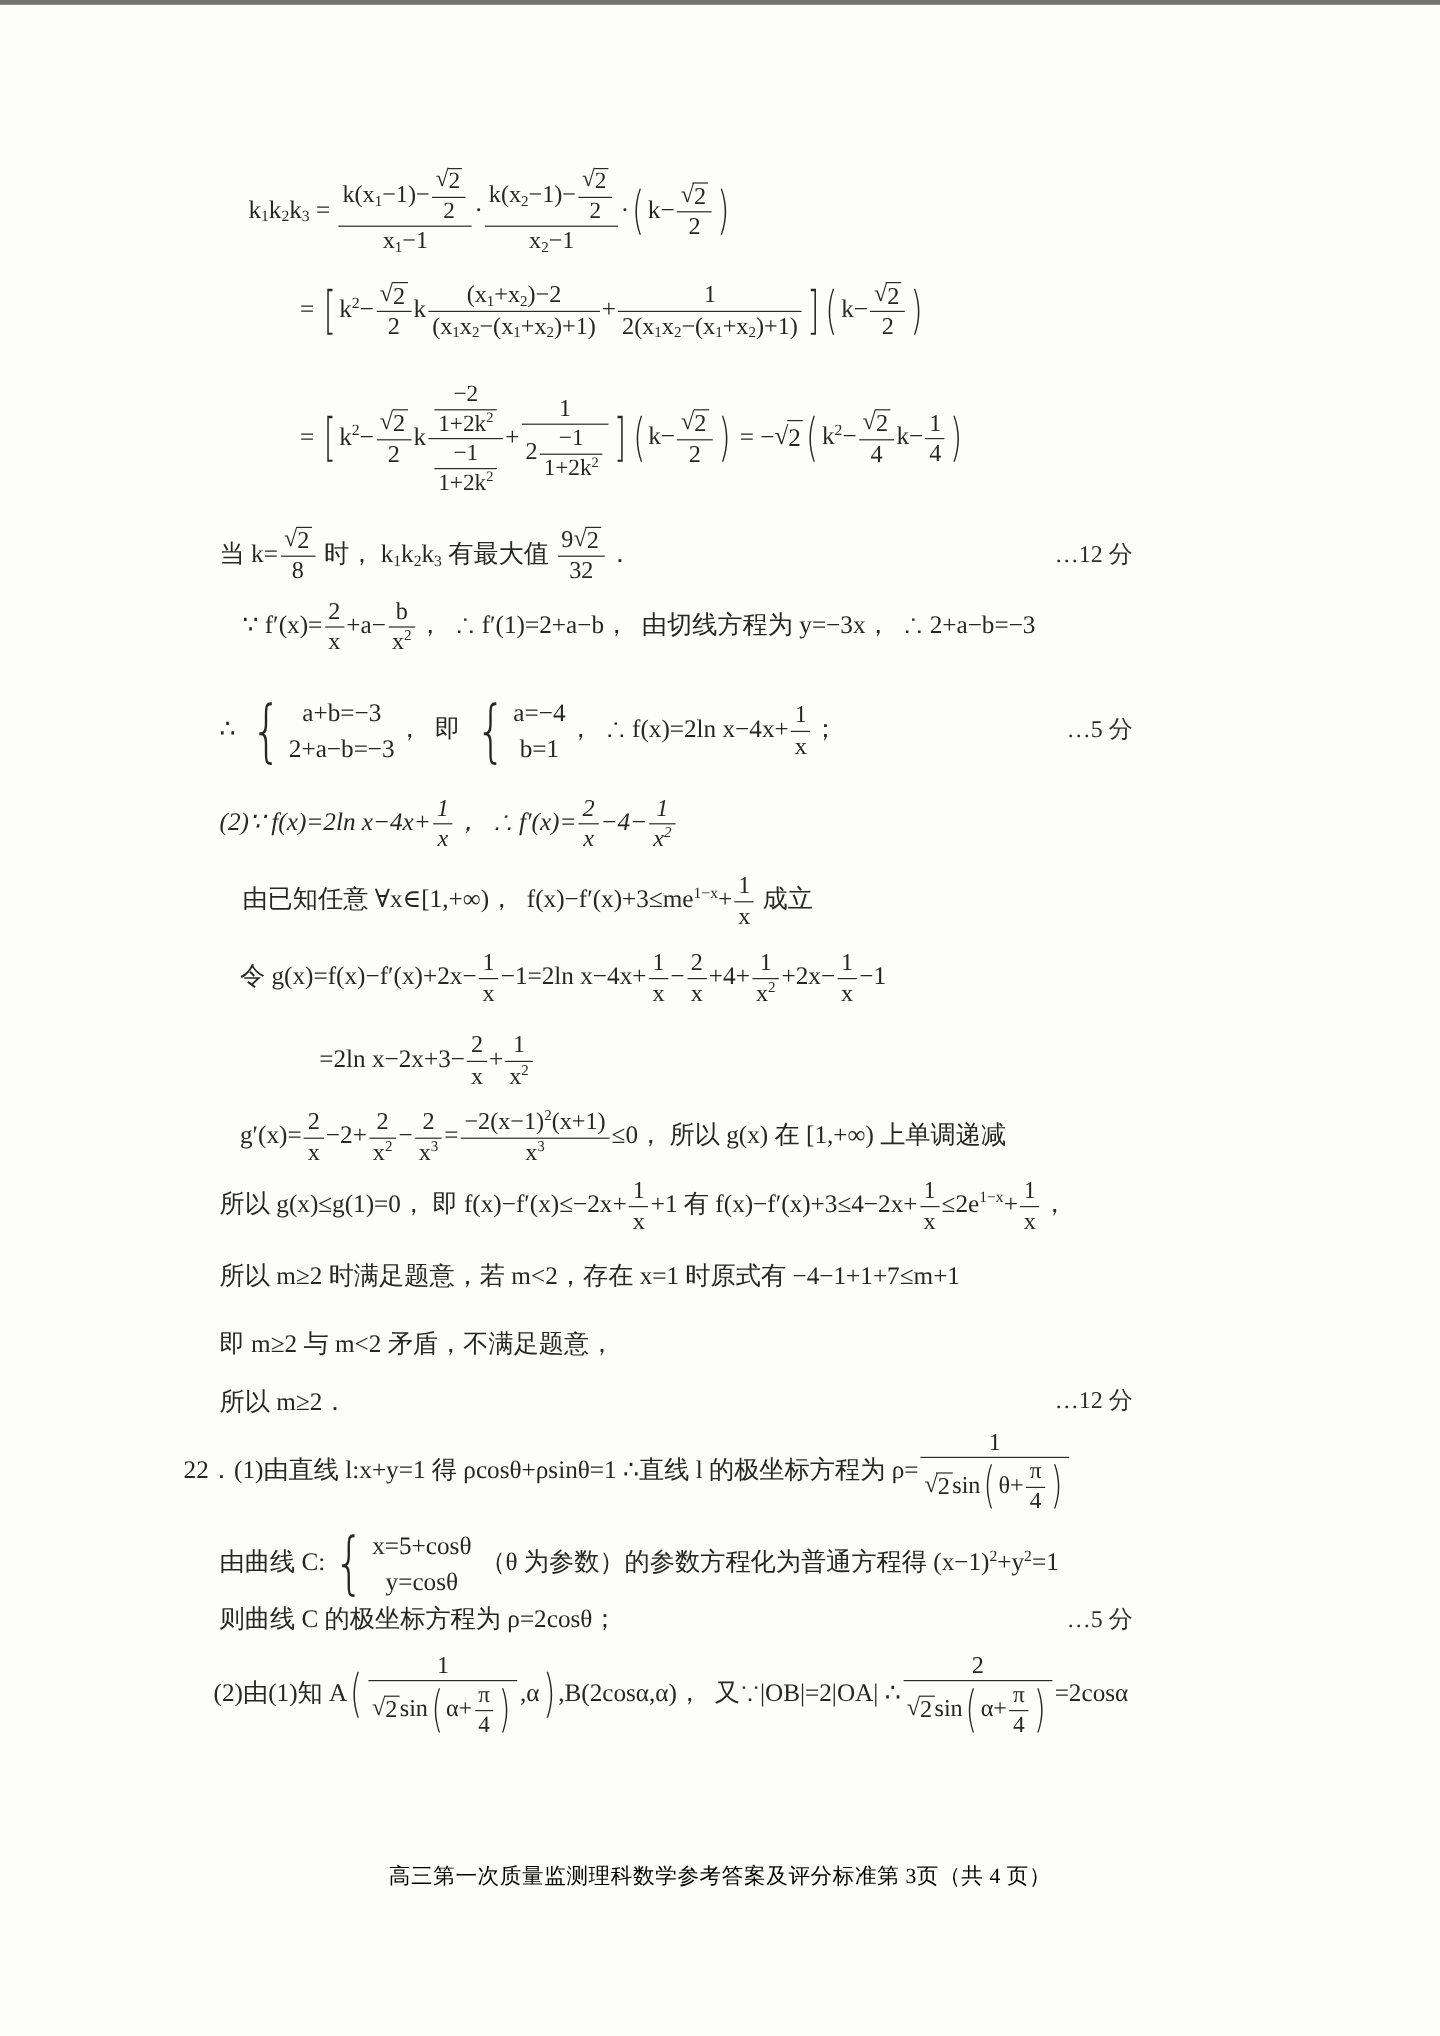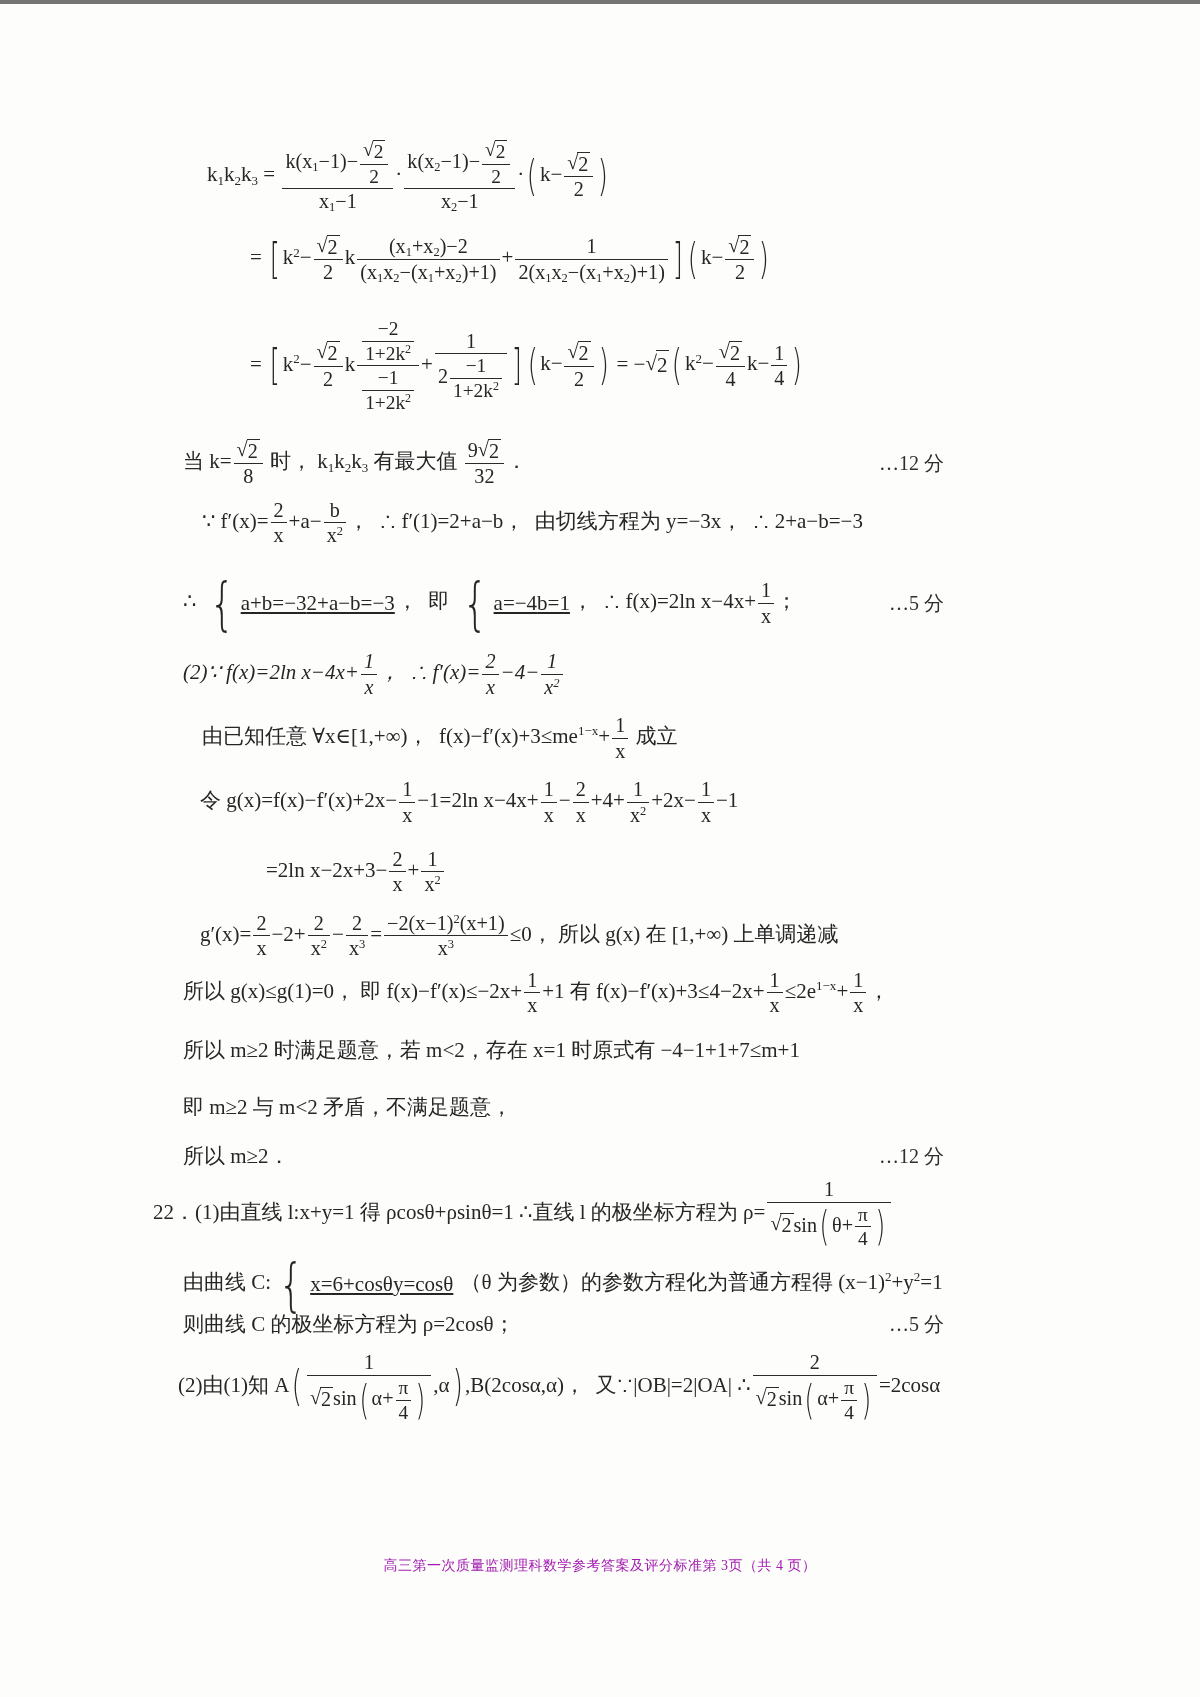--- a/index.html
+++ b/index.html
@@ -26,31 +26,31 @@
   .sqrt{display:inline-flex;align-items:flex-start;vertical-align:baseline;}
   .radical{margin-right:-1px;transform:translateY(-0.04em);}
   .radicand{border-top:1.5px solid #2a2a2a;padding:0 2px 0 1px;}
   .sup{font-size:.62em;vertical-align:.6em;line-height:0;}
   .subscript{font-size:.62em;vertical-align:-.25em;line-height:0;}
   .cases{display:inline-flex;align-items:center;vertical-align:middle;margin:0 2px;}
   .brace{
     display:inline-block;font-family:"DejaVu Sans",sans-serif;font-weight:100;
     font-size:2.7em;line-height:.85;transform:scaleX(.7);margin-right:1px;
   }
-  .case-rows{display:inline-flex;flex-direction:row;align-items:center;text-decoration:underline;}
+  .case-rows{display:inline-flex;flex-direction:column;align-items:center;}
   .case-row{line-height:1.45;}
   .group{display:inline-flex;align-items:center;vertical-align:middle;}
   .gdelim{
     display:inline-block;font-family:"DejaVu Sans",sans-serif;font-weight:100;
     font-size:1.9em;line-height:.95;transform:scaleX(.65) scaleY(1.08);
   }
   .ginner{display:inline-block;}
   .footer{
     position:absolute;left:0;right:0;bottom:122px;text-align:center;
-    font-size:14px;color:#a21caf;letter-spacing:.5px;
+    font-size:18px;color:#000000;letter-spacing:.5px;
   }
 </style>
 </head>
 <body>
 
 <div class="page">
   <div class="top-edge"></div>
   <div class="content">
       <div class="line" style="margin-top: 140px; padding-left: 57px;">k<span class="subscript">1</span>k<span class="subscript">2</span>k<span class="subscript">3</span> = <span class="frac"><span class="num">k(x<span class="subscript">1</span>−1)−<span class="frac"><span class="num"><span class="sqrt"><span class="radical">√</span><span class="radicand">2</span></span></span><span class="den">2</span></span></span><span class="den">x<span class="subscript">1</span>−1</span></span>·<span class="frac"><span class="num">k(x<span class="subscript">2</span>−1)−<span class="frac"><span class="num"><span class="sqrt"><span class="radical">√</span><span class="radicand">2</span></span></span><span class="den">2</span></span></span><span class="den">x<span class="subscript">2</span>−1</span></span>·<span class="group"><span class="gdelim">(</span><span class="ginner">k−<span class="frac"><span class="num"><span class="sqrt"><span class="radical">√</span><span class="radicand">2</span></span></span><span class="den">2</span></span></span><span class="gdelim">)</span></span></div>
       <div class="line" style="margin-top: 22px; padding-left: 100px;">= <span class="group"><span class="gdelim">[</span><span class="ginner">k<span class="sup">2</span>−<span class="frac"><span class="num"><span class="sqrt"><span class="radical">√</span><span class="radicand">2</span></span></span><span class="den">2</span></span>k<span class="frac"><span class="num">(x<span class="subscript">1</span>+x<span class="subscript">2</span>)−2</span><span class="den">(x<span class="subscript">1</span>x<span class="subscript">2</span>−(x<span class="subscript">1</span>+x<span class="subscript">2</span>)+1)</span></span>+<span class="frac"><span class="num">1</span><span class="den">2(x<span class="subscript">1</span>x<span class="subscript">2</span>−(x<span class="subscript">1</span>+x<span class="subscript">2</span>)+1)</span></span></span><span class="gdelim">]</span></span><span class="group"><span class="gdelim">(</span><span class="ginner">k−<span class="frac"><span class="num"><span class="sqrt"><span class="radical">√</span><span class="radicand">2</span></span></span><span class="den">2</span></span></span><span class="gdelim">)</span></span></div>
@@ -61,18 +61,18 @@
       <div class="line" style="margin-top: 23px; padding-left: 33px; font-style: italic;">(2)∵ f(x)=2ln x−4x+<span class="frac"><span class="num">1</span><span class="den">x</span></span>，  ∴ f′(x)=<span class="frac"><span class="num">2</span><span class="den">x</span></span>−4−<span class="frac"><span class="num">1</span><span class="den">x<span class="sup">2</span></span></span></div>
       <div class="line" style="margin-top: 16px; padding-left: 52px;">由已知任意 ∀x∈[1,+∞)，  f(x)−f′(x)+3≤me<span class="sup">1−x</span>+<span class="frac"><span class="num">1</span><span class="den">x</span></span> 成立</div>
       <div class="line" style="margin-top: 16px; padding-left: 50px;">令 g(x)=f(x)−f′(x)+2x−<span class="frac"><span class="num">1</span><span class="den">x</span></span>−1=2ln x−4x+<span class="frac"><span class="num">1</span><span class="den">x</span></span>−<span class="frac"><span class="num">2</span><span class="den">x</span></span>+4+<span class="frac"><span class="num">1</span><span class="den">x<span class="sup">2</span></span></span>+2x−<span class="frac"><span class="num">1</span><span class="den">x</span></span>−1</div>
       <div class="line" style="margin-top: 21px; padding-left: 116px;">=2ln x−2x+3−<span class="frac"><span class="num">2</span><span class="den">x</span></span>+<span class="frac"><span class="num">1</span><span class="den">x<span class="sup">2</span></span></span></div>
       <div class="line" style="margin-top: 16px; padding-left: 50px;">g′(x)=<span class="frac"><span class="num">2</span><span class="den">x</span></span>−2+<span class="frac"><span class="num">2</span><span class="den">x<span class="sup">2</span></span></span>−<span class="frac"><span class="num">2</span><span class="den">x<span class="sup">3</span></span></span>=<span class="frac"><span class="num">−2(x−1)<span class="sup">2</span>(x+1)</span><span class="den">x<span class="sup">3</span></span></span>≤0， 所以 g(x) 在 [1,+∞) 上单调递减</div>
       <div class="line" style="margin-top: 9px; padding-left: 33px;">所以 g(x)≤g(1)=0， 即 f(x)−f′(x)≤−2x+<span class="frac"><span class="num">1</span><span class="den">x</span></span>+1 有 f(x)−f′(x)+3≤4−2x+<span class="frac"><span class="num">1</span><span class="den">x</span></span>≤2e<span class="sup">1−x</span>+<span class="frac"><span class="num">1</span><span class="den">x</span></span>，</div>
       <div class="line" style="margin-top: 19px; padding-left: 33px;">所以 m≥2 时满足题意，若 m&lt;2，存在 x=1 时原式有 −4−1+1+7≤m+1</div>
       <div class="line" style="margin-top: 29px; padding-left: 33px;">即 m≥2 与 m&lt;2 矛盾，不满足题意，</div>
       <div class="line" style="margin-top: 20px; padding-left: 33px;">所以 m≥2．<span class="score">…12 分</span></div>
       <div class="line" style="margin-top: 8px; padding-left: 3px;">22．(1)由直线 l:x+y=1 得 ρcosθ+ρsinθ=1 ∴直线 l 的极坐标方程为 ρ=<span class="frac"><span class="num">1</span><span class="den"><span class="sqrt"><span class="radical">√</span><span class="radicand">2</span></span>sin<span class="group"><span class="gdelim">(</span><span class="ginner">θ+<span class="frac"><span class="num">π</span><span class="den">4</span></span></span><span class="gdelim">)</span></span></span></span></div>
-      <div class="line" style="margin-top: 10px; padding-left: 33px;">由曲线 C:<span class="cases"><span class="brace">{</span><span class="case-rows"><span class="case-row">x=6+cosθ</span><span class="case-row">y=cosθ</span></span></span> （θ 为参数）的参数方程化为普通方程得 (x−1)<span class="sup">2</span>+y<span class="sup">2</span>=1</div>
+      <div class="line" style="margin-top: 10px; padding-left: 33px;">由曲线 C:<span class="cases"><span class="brace">{</span><span class="case-rows"><span class="case-row">x=5+cosθ</span><span class="case-row">y=cosθ</span></span></span> （θ 为参数）的参数方程化为普通方程得 (x−1)<span class="sup">2</span>+y<span class="sup">2</span>=1</div>
       <div class="line" style="margin-top: 2px; padding-left: 33px;">则曲线 C 的极坐标方程为 ρ=2cosθ；<span class="score">…5 分</span></div>
       <div class="line" style="margin-top: 13px; padding-left: 28px;">(2)由(1)知 A<span class="group"><span class="gdelim">(</span><span class="ginner"><span class="frac"><span class="num">1</span><span class="den"><span class="sqrt"><span class="radical">√</span><span class="radicand">2</span></span>sin<span class="group"><span class="gdelim">(</span><span class="ginner">α+<span class="frac"><span class="num">π</span><span class="den">4</span></span></span><span class="gdelim">)</span></span></span></span>,α</span><span class="gdelim">)</span></span>,B(2cosα,α)，  又∵|OB|=2|OA| ∴<span class="frac"><span class="num">2</span><span class="den"><span class="sqrt"><span class="radical">√</span><span class="radicand">2</span></span>sin<span class="group"><span class="gdelim">(</span><span class="ginner">α+<span class="frac"><span class="num">π</span><span class="den">4</span></span></span><span class="gdelim">)</span></span></span></span>=2cosα</div>
     </div>
   <div class="footer">高三第一次质量监测理科数学参考答案及评分标准第 3页（共 4 页）</div>
 </div>
 
 </body></html>

